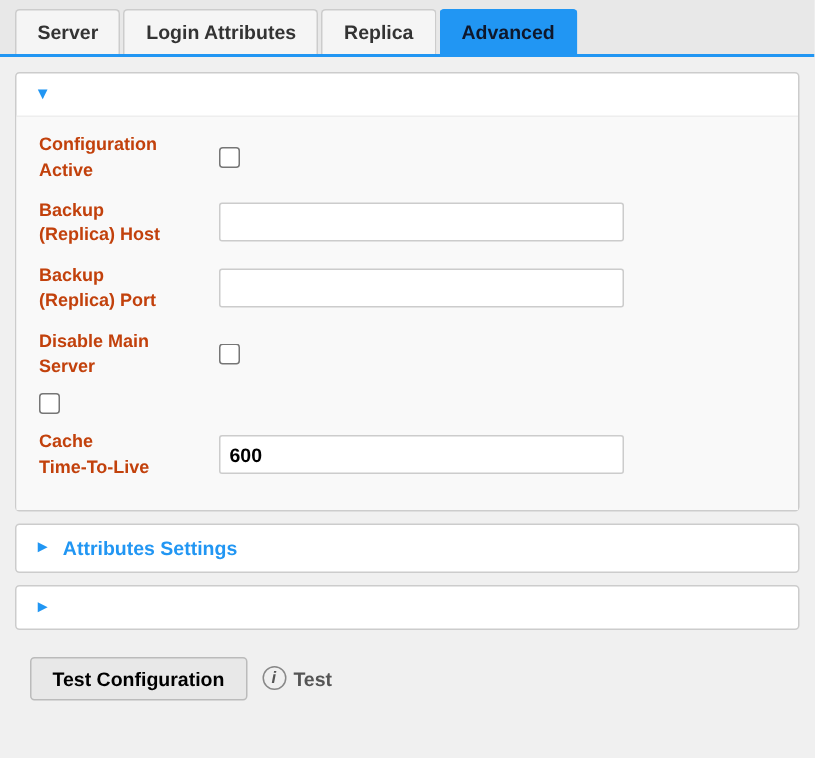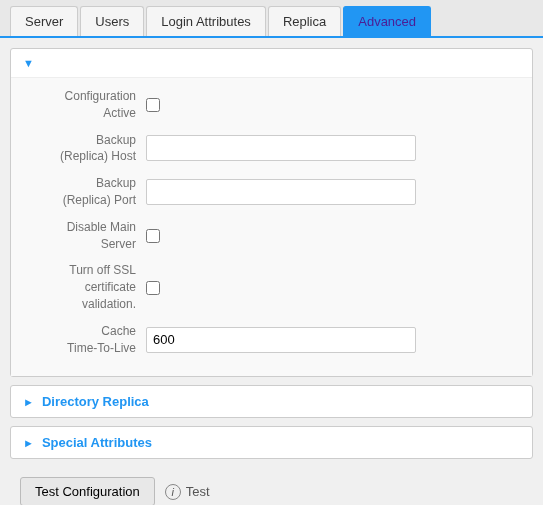--- a/index.html
+++ b/index.html
@@ -1,15 +1,15 @@
 <!DOCTYPE html>
 <html><head>
   <meta charset="utf-8">
   <style>
-    * { box-sizing: border-box; margin: 0; padding: 0; }
+    * { box-sizing: border-box; margin: 0; padding: 0; font-weight: bold; }
     body {
       font-family: Arial, sans-serif;
       font-size: 13px;
       background: #f0f0f0;
       width: 543px;
       height: 505px;
       overflow: hidden;
     }
 
     .tab-bar {
@@ -28,21 +28,21 @@
       background: #f5f5f5;
       color: #333;
       cursor: pointer;
       border-radius: 3px 3px 0 0;
       font-size: 13px;
       white-space: nowrap;
     }
 
     .tab.active {
       background: #2196f3;
-      color: #4c1d95;
+      color: #0f172a;
       border-color: #2196f3;
     }
 
     .content {
       padding: 10px;
       background: #f0f0f0;
     }
 
     .section {
       background: #fff;
@@ -77,25 +77,25 @@
       background: #f9f9f9;
     }
 
     .form-row {
       display: flex;
       align-items: center;
       margin-bottom: 10px;
     }
 
     .form-label {
-      text-align: right;
+      text-align: left;
       width: 120px;
       min-width: 120px;
       padding-right: 10px;
-      color: #737373;
+      color: #c2410c;
       font-size: 12px;
       line-height: 1.4;
     }
 
     .form-input {
       flex: 1;
       height: 26px;
       border: 1px solid #ccc;
       border-radius: 2px;
       padding: 3px 6px;
@@ -146,21 +146,20 @@
       font-size: 11px;
       color: #555;
       font-style: italic;
     }
   </style>
 </head>
 <body>
 
 <div class="tab-bar">
   <div class="tab">Server</div>
-  <div class="tab">Users</div>
   <div class="tab">Login Attributes</div>
   <div class="tab">Replica</div>
   <div class="tab active">Advanced</div>
 </div>
 
 <div class="content">
 
   <div class="section">
     <div class="section-header">
       <span class="arrow">▼</span>
@@ -181,43 +180,41 @@
         <label class="form-label">Backup<br>(Replica) Port</label>
         <input type="text" class="form-input" style="">
       </div>
 
       <div class="form-row">
         <label class="form-label">Disable Main<br>Server</label>
         <input type="checkbox" class="form-checkbox" style="">
       </div>
 
       <div class="form-row">
-        <label class="form-label">Turn off SSL<br>certificate<br>validation.</label>
         <input type="checkbox" class="form-checkbox" style="">
       </div>
 
       <div class="form-row">
         <label class="form-label">Cache<br>Time-To-Live</label>
         <input type="text" class="form-input" value="600" style="">
       </div>
 
     </div>
   </div>
 
   <div class="section">
     <div class="section-header collapsed">
       <span class="arrow">►</span>
-      <span>Directory Replica</span>
+      <span>Attributes Settings</span>
     </div>
   </div>
 
   <div class="section">
     <div class="section-header collapsed">
       <span class="arrow">►</span>
-      <span>Special Attributes</span>
     </div>
   </div>
 
   <div class="footer-bar">
     <button class="btn-test">Test Configuration</button>
     <div class="help-link">
       <span class="info-icon">i</span>
       <span>Test</span>
     </div>
   </div>

